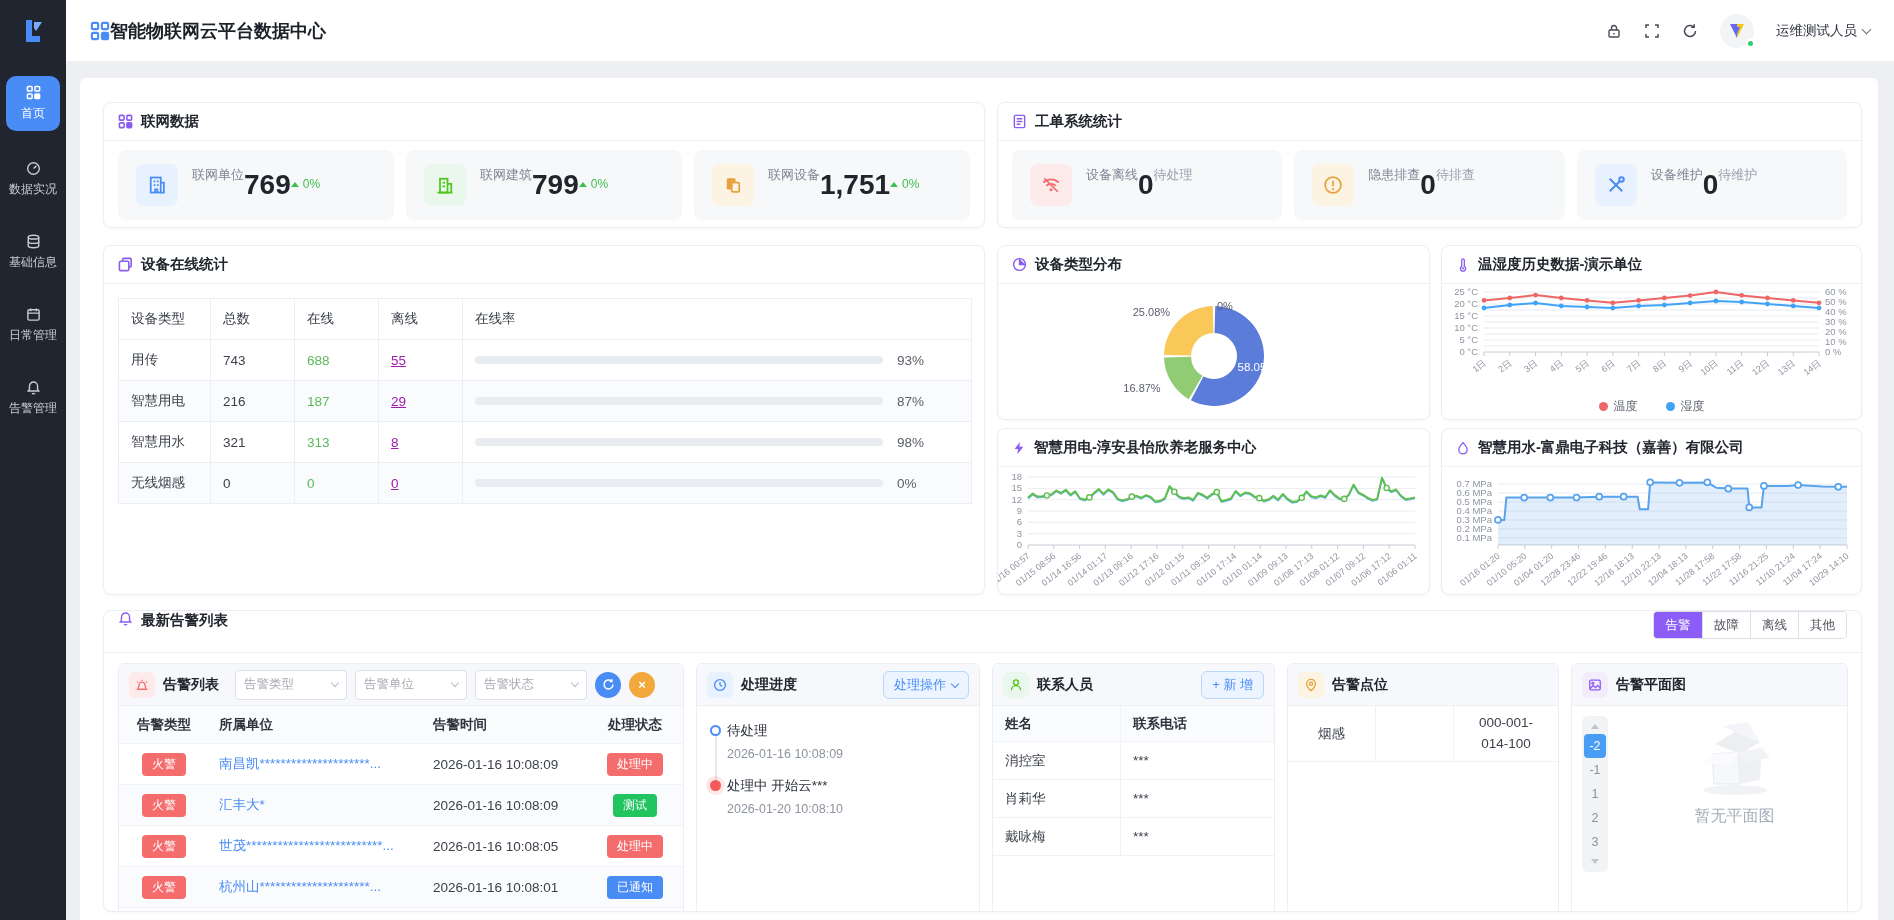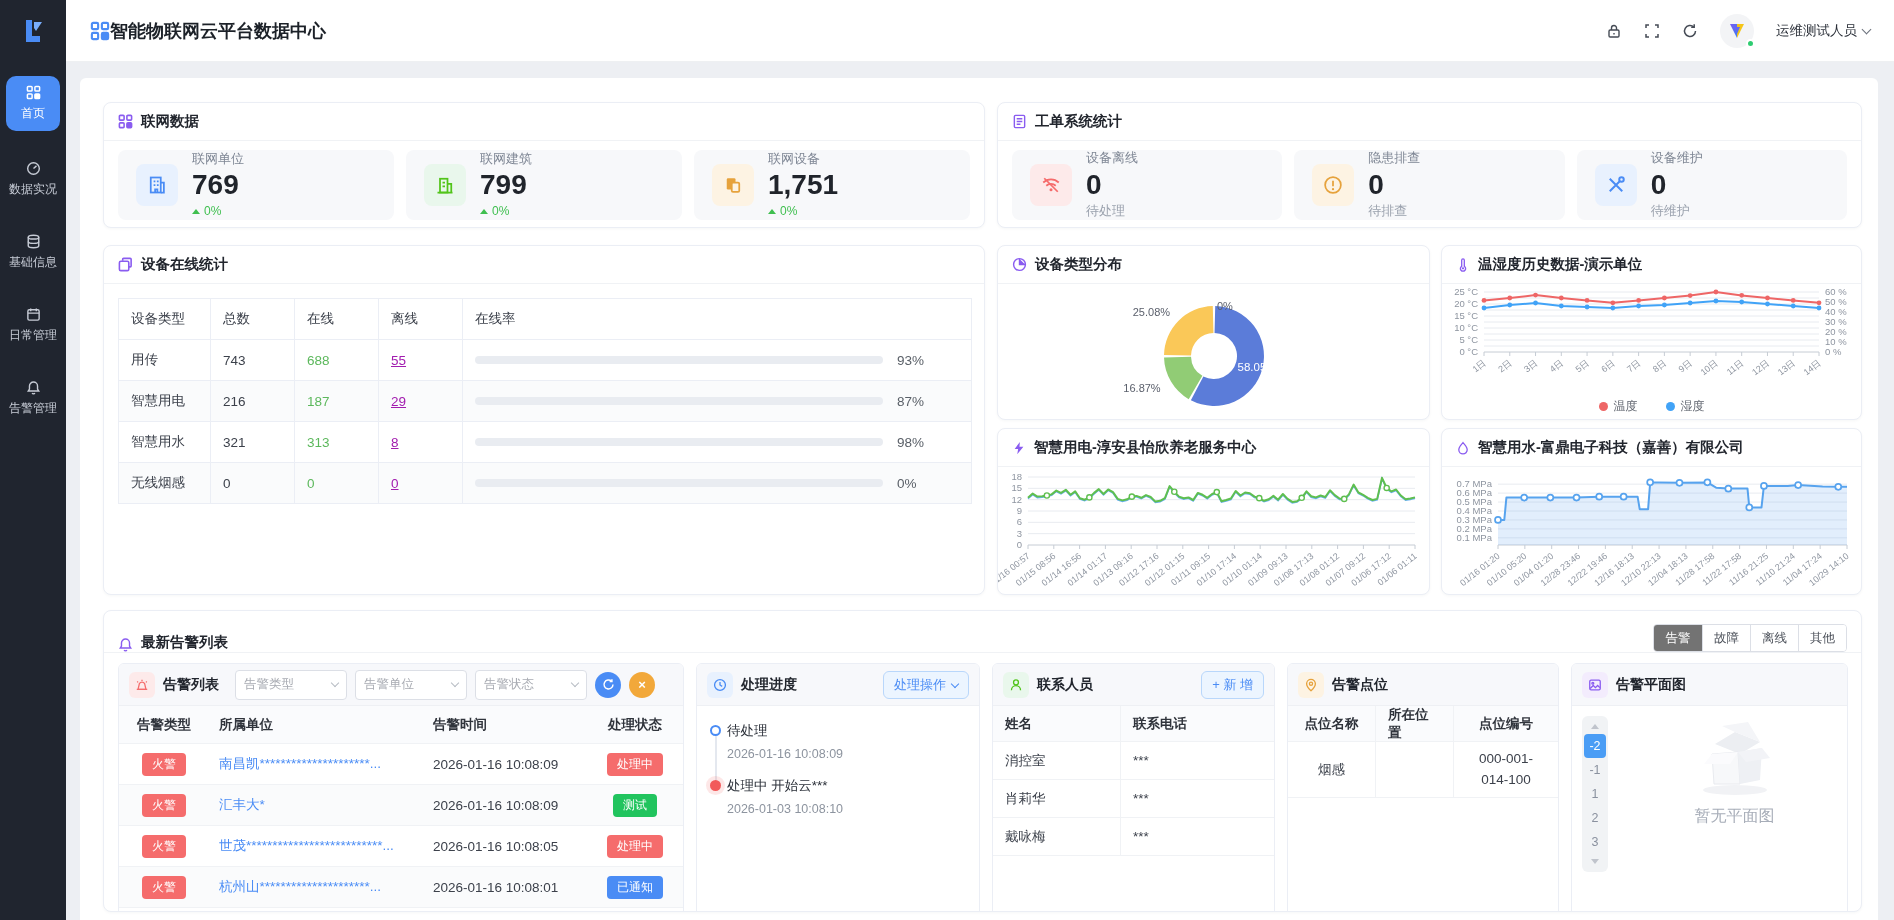--- a/index.html
+++ b/index.html
@@ -26,21 +26,21 @@
 .card{background:#fff;border:1px solid #ebeef5;border-radius:8px;box-shadow:0 1px 3px rgba(31,45,61,.04);overflow:hidden}
 .card-hd{height:38px;display:flex;align-items:center;gap:8px;padding:0 14px;border-bottom:1px solid #f0f2f5}
 .card-title{font-size:14.5px;font-weight:700;color:#22262e}
 
 .tiles{display:flex;gap:12px;padding:9px 14px}
 .tile{flex:1;height:70px;background:#f7f8fa;border-radius:8px;display:flex;align-items:center;gap:14px;padding:0 18px}
 .tile-ic{width:42px;height:42px;border-radius:8px;display:flex;align-items:center;justify-content:center;flex:none}
 .t-blue{background:#e8f1fe;color:#4a8cf5}.t-green{background:#e9f7ec;color:#52c41a}
 .t-orange{background:#fdf3e3;color:#e6a23c}.t-red{background:#fdeaea;color:#f56c6c}
 .t-purple{background:#f3ecfd;color:#8a5cf0}
-.tile-tx{display:flex;flex-direction:column;line-height:1.3}
+.tile-tx{display:flex;flex-direction:row;line-height:1.3}
 .tile-label{font-size:13px;color:#7e8694}
 .tile-val{font-size:28px;font-weight:700;color:#20242b}
 .trend{display:flex;align-items:center;gap:4px;font-size:12px;color:#3fbf4f}
 .caret-up{width:0;height:0;border-left:4px solid transparent;border-right:4px solid transparent;border-bottom:5px solid #3fbf4f}
 .tile-sub{font-size:13px;color:#9aa1ad}
 
 .dtable{margin:14px;border:1px solid #ebeef5;border-bottom:none;width:854px;font-size:13.5px;color:#3c414b}
 .dtr{display:flex;border-bottom:1px solid #ebeef5}
 .dtr>div{padding:0 12px;display:flex;align-items:center;height:40px;border-right:1px solid #ebeef5}
 .dtr>div:last-child{border-right:none}
@@ -49,25 +49,25 @@
 .online{color:#5cb85c}
 .offline{color:#a21caf;text-decoration:underline;cursor:pointer}
 .bar{width:408px;height:8px;background:#e9ecf1;border-radius:4px;overflow:hidden;flex:none}
 .bar-fill{height:8px;border-radius:4px}
 .bar-pct{margin-left:14px;color:#5a6068}
 
 .legend{height:28px;display:flex;align-items:center;justify-content:center;gap:28px;font-size:12px;color:#5f646e}
 .lg-it{display:flex;align-items:center;gap:6px;cursor:pointer}
 .lg-dot{width:9px;height:9px;border-radius:50%}
 
-.alarm-hd{height:42px;display:flex;align-items:flex-end;gap:8px;padding:0 14px;border-bottom:1px solid #f0f2f5}
+.alarm-hd{height:42px;display:flex;align-items:flex-start;gap:8px;padding:0 14px;border-bottom:1px solid #f0f2f5}
 .tabs{margin-left:auto;display:flex;border:1px solid #dcdfe6;border-radius:4px;overflow:hidden}
 .tab{width:48px;height:26px;display:flex;align-items:center;justify-content:center;font-size:12.5px;color:#4a4f58;background:#fff;cursor:pointer;border-left:1px solid #dcdfe6}
 .tab:first-child{border-left:none}
-.tab.active{background:#737373;color:#fff}
+.tab.active{background:#8b5cf6;color:#fff}
 .panels{display:flex;gap:12px;padding:10px 14px}
 .panel{border:1px solid #ebeef5;border-radius:6px;overflow:hidden;height:296px;background:#fff;flex:none}
 .p-hd{height:42px;background:#f7f8fb;border-bottom:1px solid #eef0f4;display:flex;align-items:center;gap:8px;padding:0 10px}
 .p-ic{width:26px;height:26px;border-radius:6px;display:flex;align-items:center;justify-content:center;flex:none}
 .p-title{font-size:14px;font-weight:700;color:#22262e;white-space:nowrap}
 .sel{width:112px;height:30px;border:1px solid #dcdfe6;border-radius:4px;background:#fff;display:flex;align-items:center;justify-content:space-between;padding:0 8px;font-size:12.5px;color:#a8abb2;cursor:pointer;flex:none}
 .sel .chev{border-color:#b7bcc4;width:6px;height:6px}
 .cir{width:26px;height:26px;border-radius:50%;display:flex;align-items:center;justify-content:center;cursor:pointer;flex:none;color:#fff}
 .cir.blue{background:#4a8cf5}.cir.amber{background:#f2a83a;font-size:13px;font-weight:700}
 
@@ -865,21 +865,21 @@
         </div>
         <div class="tl">
           <div class="tl-item">
             <span class="tl-dot hollow"></span>
             <div class="tl-label">待处理</div>
             <div class="tl-time">2026-01-16 10:08:09</div>
           </div>
           <div class="tl-item">
             <span class="tl-dot red"></span>
             <div class="tl-label">处理中 开始云***</div>
-            <div class="tl-time">2026-01-03 10:08:10</div>
+            <div class="tl-time">2026-01-20 10:08:10</div>
           </div>
         </div>
       </div>
 
       <div class="panel" style="width:283px">
         <div class="p-hd">
           <span class="p-ic t-green">
             <svg width="14" height="14" viewBox="0 0 16 16" fill="none" stroke="currentColor" stroke-width="1.5">
                 <circle cx="8" cy="5" r="2.8"></circle>
                 <path d="M2.8 14a5.2 5.2 0 0 1 10.4 0"></path>
@@ -912,25 +912,20 @@
         <div class="p-hd">
           <span class="p-ic t-orange">
             <svg width="14" height="14" viewBox="0 0 16 16" fill="none" stroke="currentColor" stroke-width="1.5">
                 <path d="M8 14.5S3 9.8 3 6.5a5 5 0 0 1 10 0c0 3.3-5 8-5 8z"></path>
                 <circle cx="8" cy="6.5" r="1.8"></circle>
               </svg>
           </span>
           <span class="p-title">告警点位</span>
         </div>
         <div class="stable">
-          <div class="str hdr">
-            <div class="pt1">点位名称</div>
-            <div class="pt2">所在位置</div>
-            <div class="pt3">点位编号</div>
-          </div>
           <div class="str" style="height:56px">
             <div class="pt1">烟感</div>
             <div class="pt2"></div>
             <div class="pt3 code">000-001-014-100</div>
           </div>
         </div>
       </div>
 
       <div class="panel" style="width:277px">
         <div class="p-hd">

